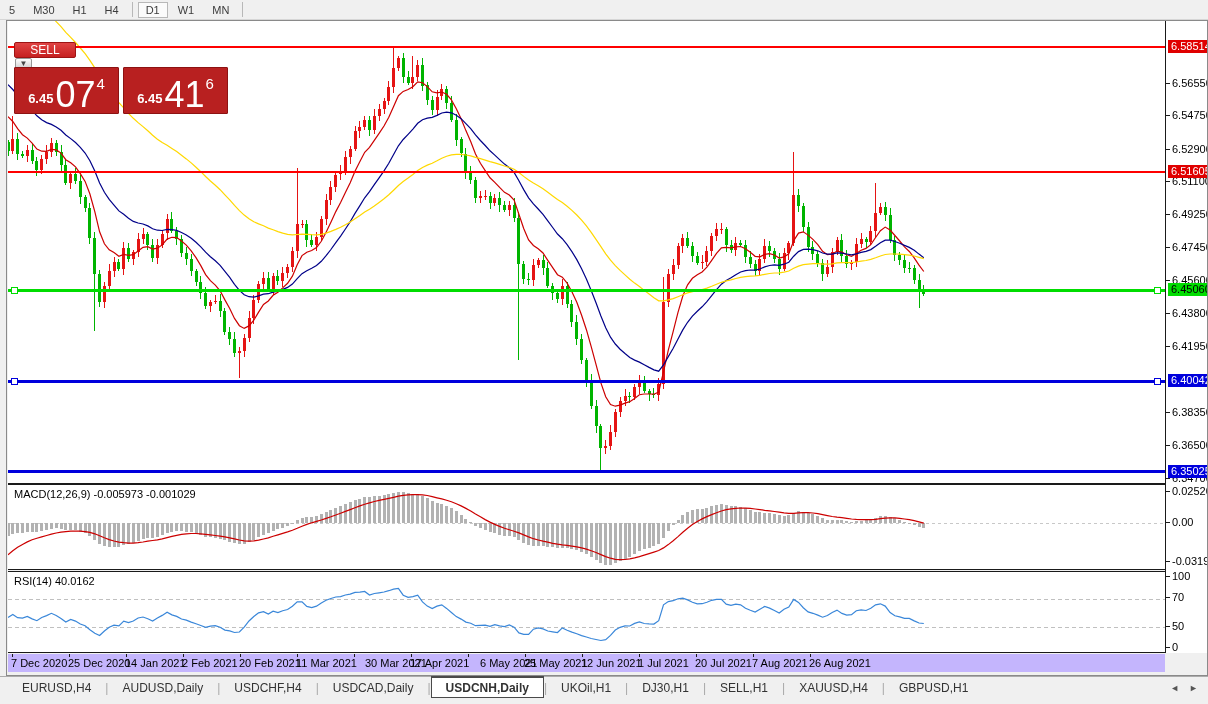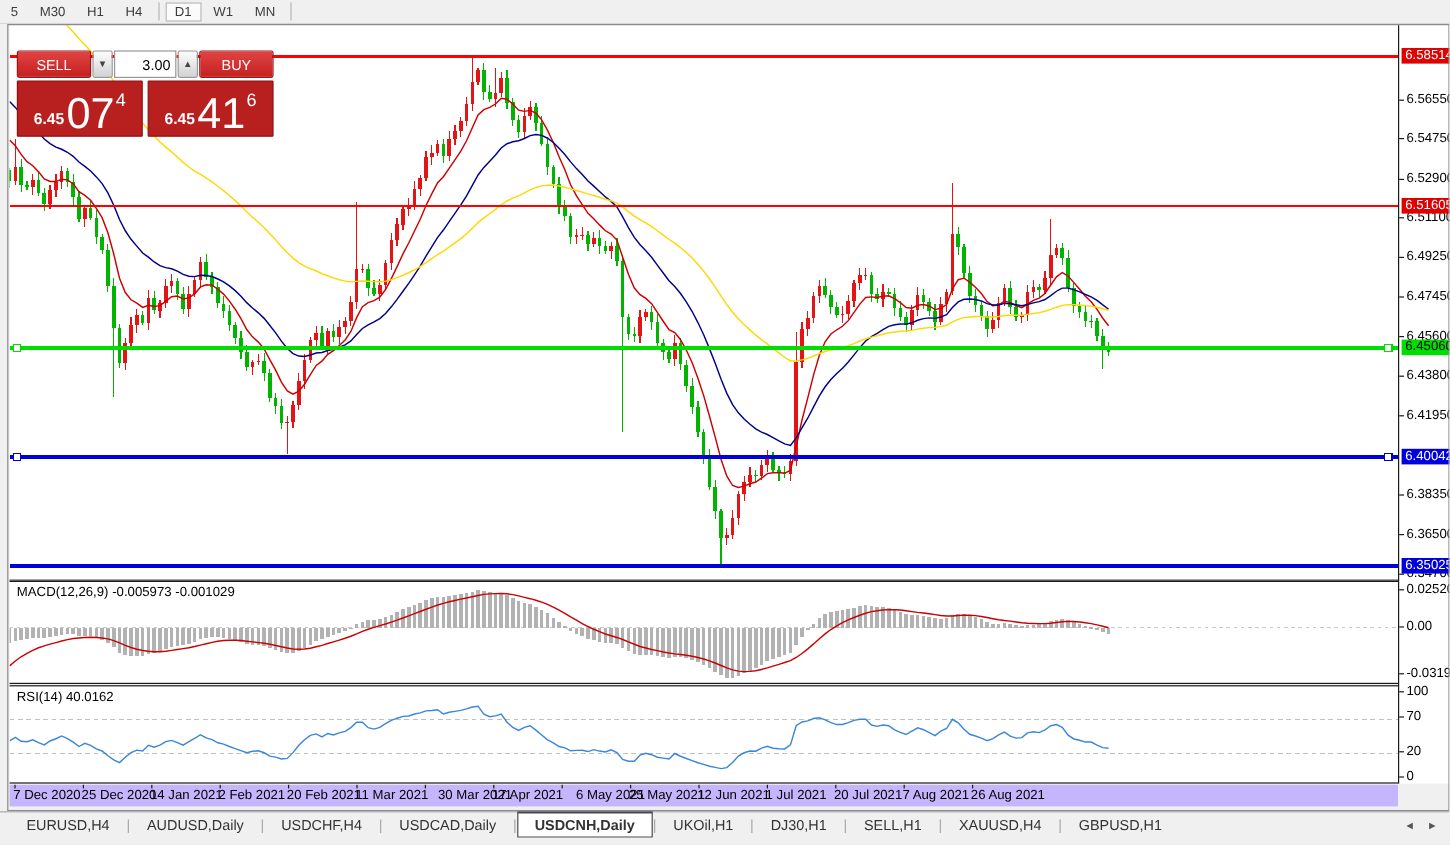--- a/index.html
+++ b/index.html
@@ -25,21 +25,21 @@
   .plabel{position:absolute;left:6px;top:3px;font-size:11px;color:#000;white-space:nowrap;}
   #title{position:absolute;left:7px;top:4px;font-size:12px;color:#000;white-space:nowrap;}
   #title .tri{font-size:8px;vertical-align:1px;margin-right:3px;}
   .axlabel{position:absolute;left:6px;font-size:11px;color:#000;white-space:nowrap;transform:translateY(-6px);}
   .axtick{position:absolute;left:0;width:4px;height:1px;background:#1a1a1a;}
   .badge{position:absolute;left:2px;font-size:11px;padding:0 3px 1px 3px;transform:translateY(-7px);white-space:nowrap;}
   .datelabel{position:absolute;top:3px;font-size:11px;color:#000;white-space:nowrap;}
   .datetick{position:absolute;top:0;width:1px;height:3px;background:#1a1a1a;}
   
   #tradepanel{position:absolute;left:6px;top:21px;width:216px;}
-  #tp-row1{display:flex;height:23px;}
+  #tp-row1{display:flex;height:23px;flex-direction:column;}
   .tpbtn{width:62px;background:linear-gradient(#e04343,#c62020);color:#fff;font-size:12px;
          display:flex;align-items:center;justify-content:center;border-radius:2px;border:1px solid #9d1414;box-sizing:border-box;}
   .spin{width:17px;background:linear-gradient(#fdfdfd,#d2d2d2);border:1px solid #979797;border-radius:2px;
         display:flex;align-items:center;justify-content:center;font-size:8px;color:#444;box-sizing:border-box;margin:0 1px;}
   #volume{width:52px;border:1px solid #979797;font-family:"Liberation Sans",sans-serif;font-size:12px;
           text-align:right;padding:0 4px;box-sizing:border-box;}
   #tp-row2{display:flex;margin-top:2px;}
   .tptile{width:105px;height:47px;background:#b82020;border:1px solid #8d1212;box-sizing:border-box;border-radius:1px;
           color:#fff;display:flex;align-items:flex-end;justify-content:center;padding-bottom:3px;}
   .tptile .pfx{font-size:13px;font-weight:bold;margin-right:2px;margin-bottom:4px;}
@@ -770,21 +770,21 @@
       <div class="axlabel" style="top: 470px;">0.025209</div>
       <div class="axtick" style="top: 501px;"></div>
       <div class="axlabel" style="top: 501px;">0.00</div>
       <div class="axtick" style="top: 540px;"></div>
       <div class="axlabel" style="top: 540px;">-0.031994</div>
       <div class="axtick" style="top: 555px;"></div>
       <div class="axlabel" style="top: 555px;">100</div>
       <div class="axtick" style="top: 576px;"></div>
       <div class="axlabel" style="top: 576px;">70</div>
       <div class="axtick" style="top: 605px;"></div>
-      <div class="axlabel" style="top: 605px;">20</div>
+      <div class="axlabel" style="top: 605px;">50</div>
       <div class="axtick" style="top: 626px;"></div>
       <div class="axlabel" style="top: 626px;">0</div>
     </div>
   <div id="winborder"></div>
 
   <div id="tabbar">
     <div id="tabs">
         <div class="tab">EURUSD,H4</div>
         <div class="tabsep">|</div>
         <div class="tab">AUDUSD,Daily</div>

